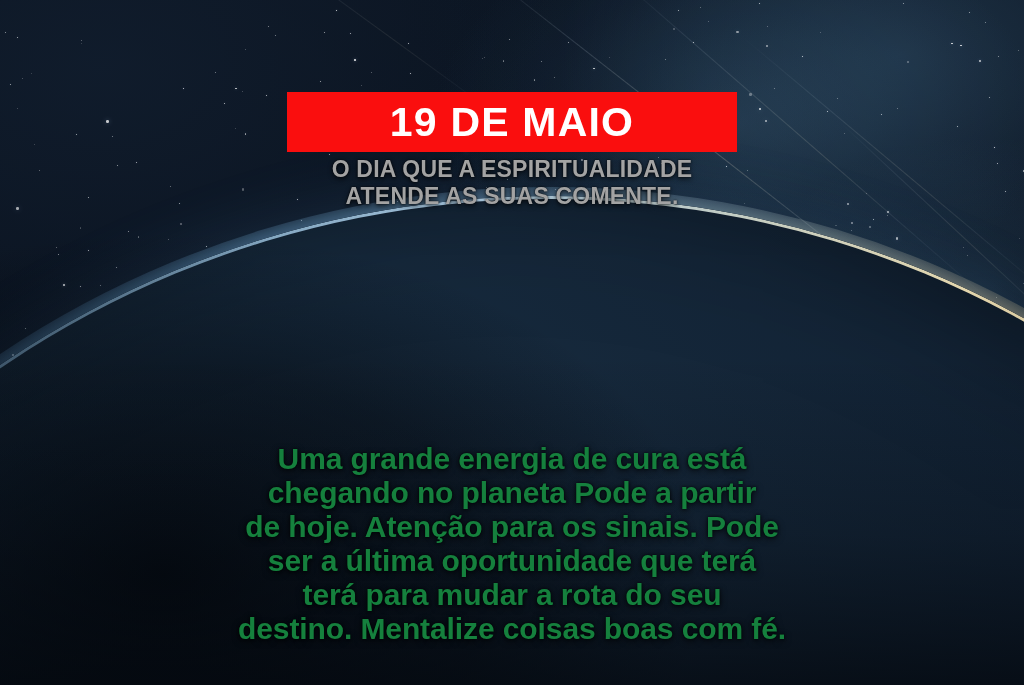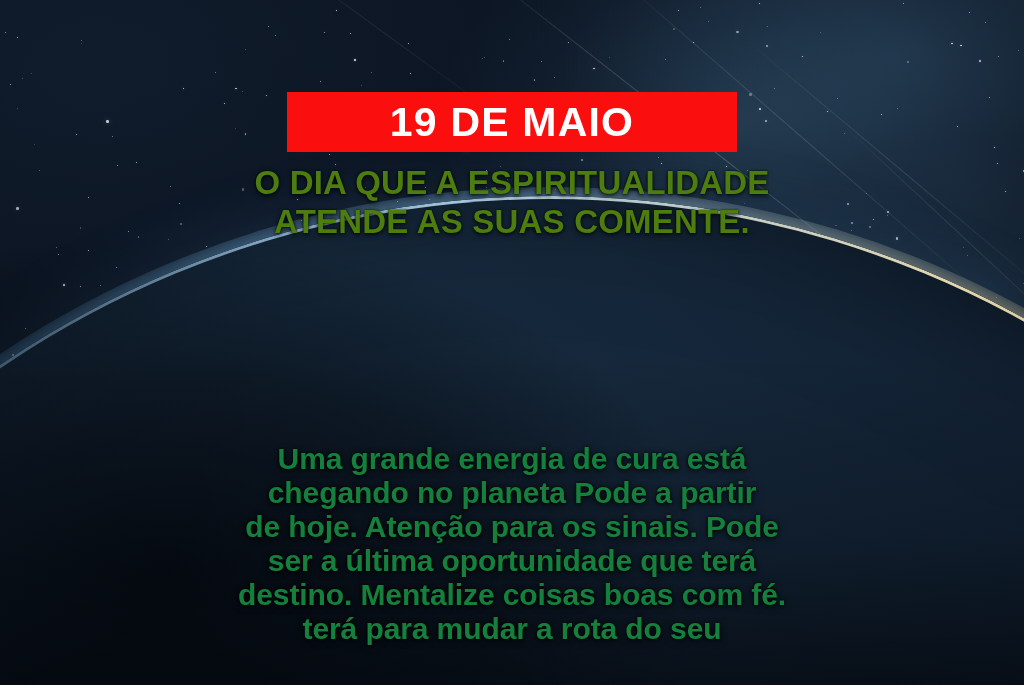--- a/index.html
+++ b/index.html
@@ -193,23 +193,23 @@
     letter-spacing: 1.2px;
     line-height: 1;
     white-space: nowrap;
     font-family: "Liberation Sans", sans-serif;
   }
 
   .headline {
     position: absolute;
     left: 0;
     right: 0;
-    top: 164px;
-    color: #4d7c0f;
-    font-size: 33px;
+    top: 156px;
+    color: #a3a3a3;
+    font-size: 23px;
     font-weight: bold;
     line-height: 1.17;
     letter-spacing: 0.2px;
     text-shadow: 0 2px 5px rgba(0,0,0,0.72), 0 0 2px rgba(0,0,0,0.9);
     font-family: "Liberation Sans", sans-serif;
   }
   .headline .hl-line { display: block; white-space: nowrap; }
 
   .body-copy {
     position: absolute;
@@ -514,19 +514,19 @@
     <div class="headline">
       <span class="hl-line">O DIA QUE A ESPIRITUALIDADE</span>
       <span class="hl-line">ATENDE AS SUAS COMENTE.</span>
     </div>
 
     <div class="body-copy">
       <span class="bc-line">Uma grande energia de cura está</span>
       <span class="bc-line">chegando no planeta Pode a partir</span>
       <span class="bc-line">de hoje. Atenção para os sinais. Pode</span>
       <span class="bc-line">ser a última oportunidade que terá</span>
+      <span class="bc-line">terá para mudar a rota do seu</span>
       <span class="bc-line">destino. Mentalize coisas boas com fé.</span>
-      <span class="bc-line">terá para mudar a rota do seu</span>
     </div>
 
 
   </div>
 </div>
 
 </body></html>

